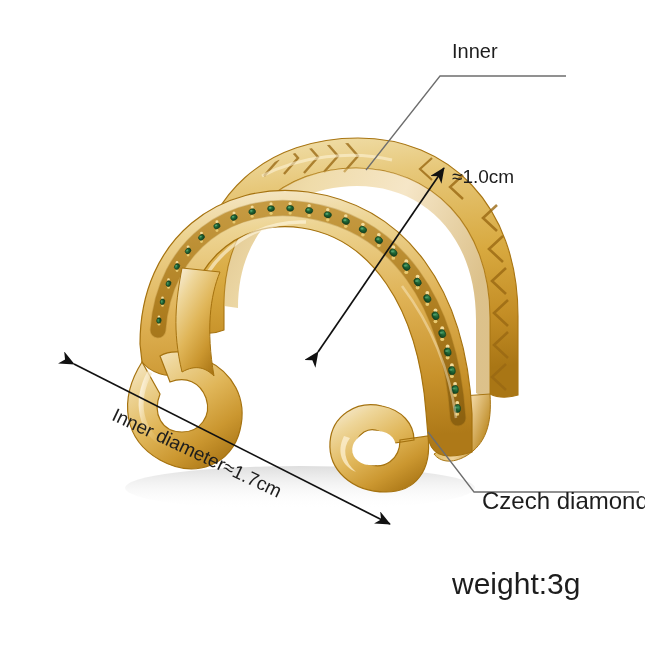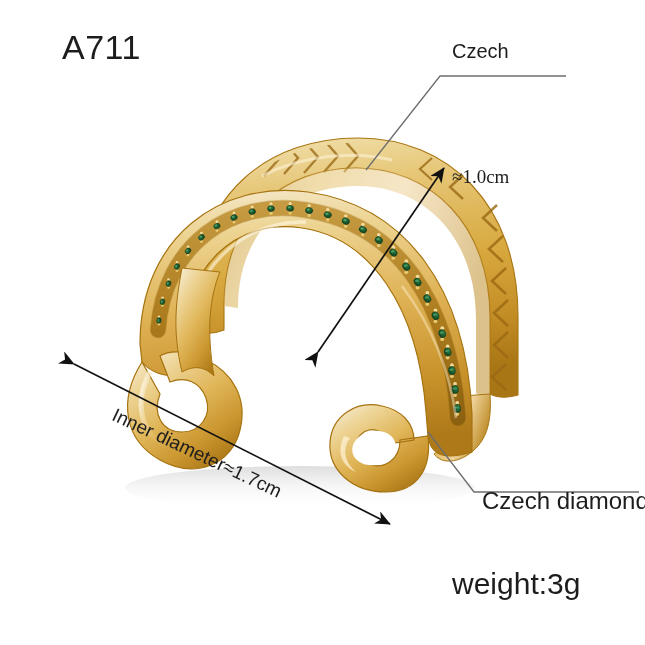--- a/index.html
+++ b/index.html
@@ -30,21 +30,20 @@
   }
   #copper-label {
     left: 452px;
     top: 40px;
     font-size: 20px;
   }
   #width-label {
     left: 452px;
     top: 166px;
     font-size: 19px;
-    font-family: Liberation Serif, serif;
   }
   #czech-label {
     left: 482px;
     top: 487px;
     font-size: 24px;
   }
   #weight-label {
     left: 452px;
     top: 567px;
     font-size: 30px;
@@ -370,23 +369,22 @@
 
     <path d="M566,76 L440,76 L366,170" fill="none" stroke="#6e6e6e" stroke-width="1.3"></path>
 
     <line x1="318" y1="352" x2="444" y2="168" stroke="#111111" stroke-width="1.7" marker-start="url(#arrowStart)" marker-end="url(#arrowUp)"></line>
 
     <line x1="74" y1="364" x2="390" y2="524" stroke="#111111" stroke-width="1.7" marker-start="url(#arrowStart)" marker-end="url(#arrowEnd)"></line>
 
     <path d="M639,492 L474,492 L428,432" fill="none" stroke="#6e6e6e" stroke-width="1.3"></path>
   </svg>
 
-  <div class="lbl" id="sku-label">A711</div>
-
-  <div class="lbl" id="copper-label">Czech</div>
+
+  <div class="lbl" id="copper-label">Inner</div>
 
   <div class="lbl" id="width-label">≈1.0cm</div>
 
   <div class="lbl" id="diameter-label">Inner diameter≈1.7cm</div>
 
   <div class="lbl" id="czech-label">Czech diamond</div>
 
   <div class="lbl" id="weight-label">weight:3g</div>
 
 </div>

